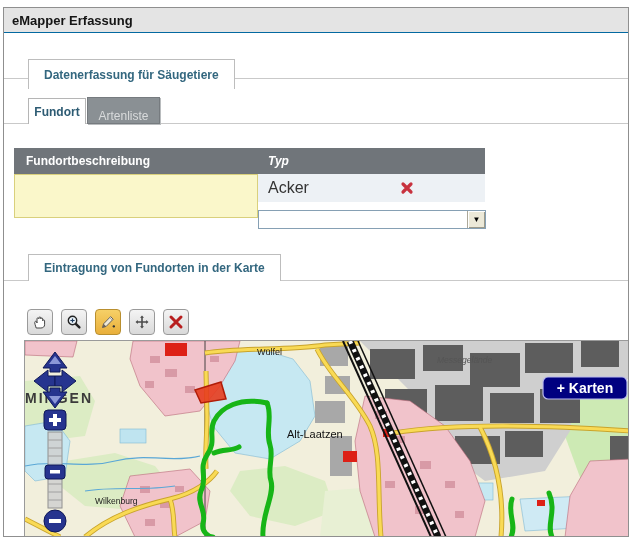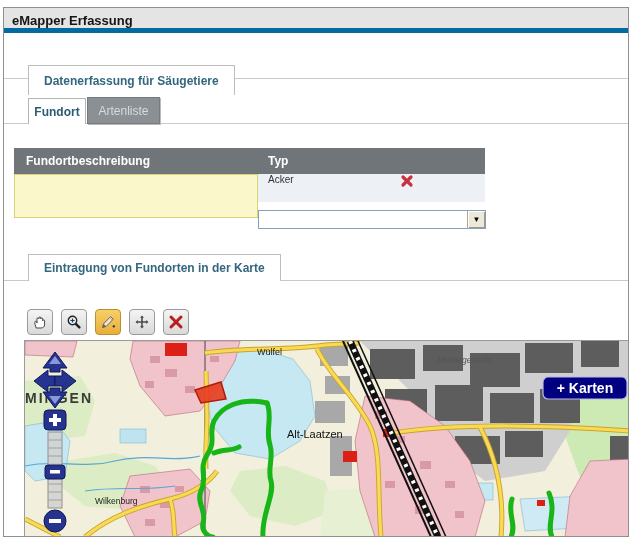--- a/index.html
+++ b/index.html
@@ -7,69 +7,70 @@
     width:632px; height:540px; position:relative;
     background:#fff; font-family:"Liberation Sans", sans-serif;
     overflow:hidden;
   }
   .window {
     position:absolute; left:3px; top:7px; width:626px; height:530px;
     border:1px solid #8f8f8f; background:#fff; overflow:hidden; box-sizing:border-box;
   }
   .titlebar {
     position:absolute; left:0; top:0; right:0; height:25px;
-    background:#e4e4e4; border-bottom:5px solid #0369a1;
+    background:#e4e4e4; border-bottom:1px solid #0369a1;
     font-size:13px; font-weight:bold; color:#141414;
     line-height:25px; padding-left:8px; box-sizing:border-box;
   }
   .hline { position:absolute; left:0; right:0; height:1px; background:#c9c9c9; z-index:1; }
   #line1 { top:70px; } #line2 { top:115px; } #line3 { top:272px; }
 
   .tab-main {
     position:absolute; height:30px; background:#fff;
     border:1px solid #bdbdbd; border-bottom:none;
     color:#33677f; font-size:12px; font-weight:bold;
     display:inline-flex; align-items:center; padding:0 15px;
     z-index:2; box-sizing:border-box;
   }
-  #tab-datenerfassung { left:24px; top:57px; }
+  #tab-datenerfassung { left:24px; top:51px; }
   #tab-eintragung { left:24px; top:246px; height:27px;justify-content:center; }
 
   .tab-sub {
     position:absolute; height:26px; display:flex; align-items:center; justify-content:center;
     font-size:12px; box-sizing:border-box; z-index:2;
   }
   #tab-fundort {
     left:24px; top:90px; width:58px; background:#fff;
     border:1px solid #b5b5b5; border-bottom:none;
     color:#2d5b73; font-weight:bold;
   }
   #tab-artenliste {
     left:83px; top:89px; width:73px; height:27px;
     background:#8a9094; color:#d9dbdc; border:1px solid #767b7f;
     box-shadow:1px 1px 0 #b9bcbe;
+    align-items:flex-end;
   }
 
   .tbl-header {
     position:absolute; left:10px; top:140px; width:471px; height:26px;
     background:#70757a; color:#fff; font-size:12px; font-weight:bold;
     display:flex; align-items:center;
   }
   .tbl-header .c1 { width:244px; padding-left:12px; box-sizing:border-box; }
-  .tbl-header .c2 { padding-left:10px; }
+  .tbl-header .c2 { padding-left:10px;font-style:italic; }
 
   #desc-box {
     position:absolute; left:10px; top:166px; width:244px; height:44px;
     background:#faf7ca; border:1px solid #d9d07c; box-sizing:border-box;
     resize:none; font:12px "Liberation Sans", sans-serif; color:#333; outline:none;
   }
   .row-acker {
     position:absolute; left:254px; top:166px; width:227px; height:28px;
-    background:#edf1f5; color:#333; font-size:10px;
-    display:flex; 
+    background:#edf1f5; color:#333; font-size:16px;
+    display:flex; align-items:center;
   }
   .row-acker .val { padding-left:10px; width:132px; }
   .x-btn { cursor:pointer; display:inline-flex; }
 
   .win-select {
     position:absolute; left:254px; top:202px; width:228px; height:19px;
     background:#fff; border:1px solid #86a0b4; box-sizing:border-box;
   }
   .win-select .sel-val { position:absolute; left:4px; top:2px; font-size:11px; color:#333; }
   .win-select .sel-btn {

